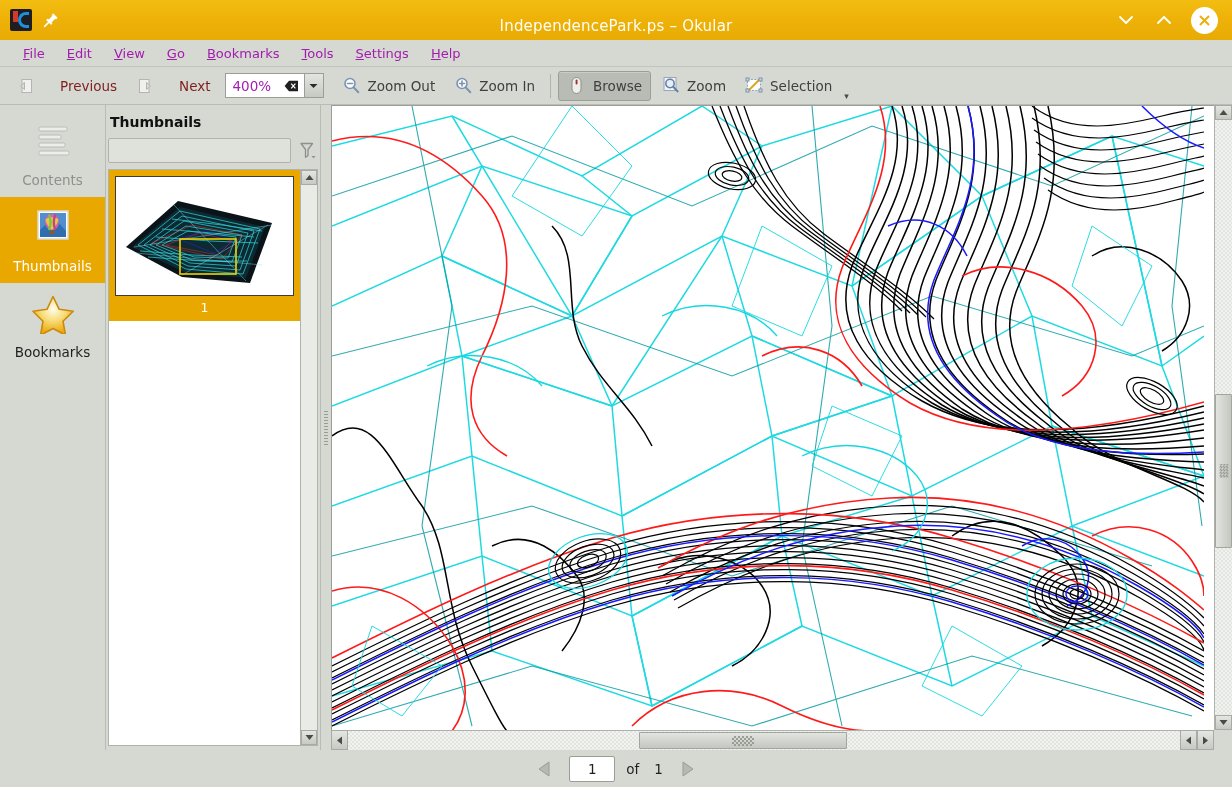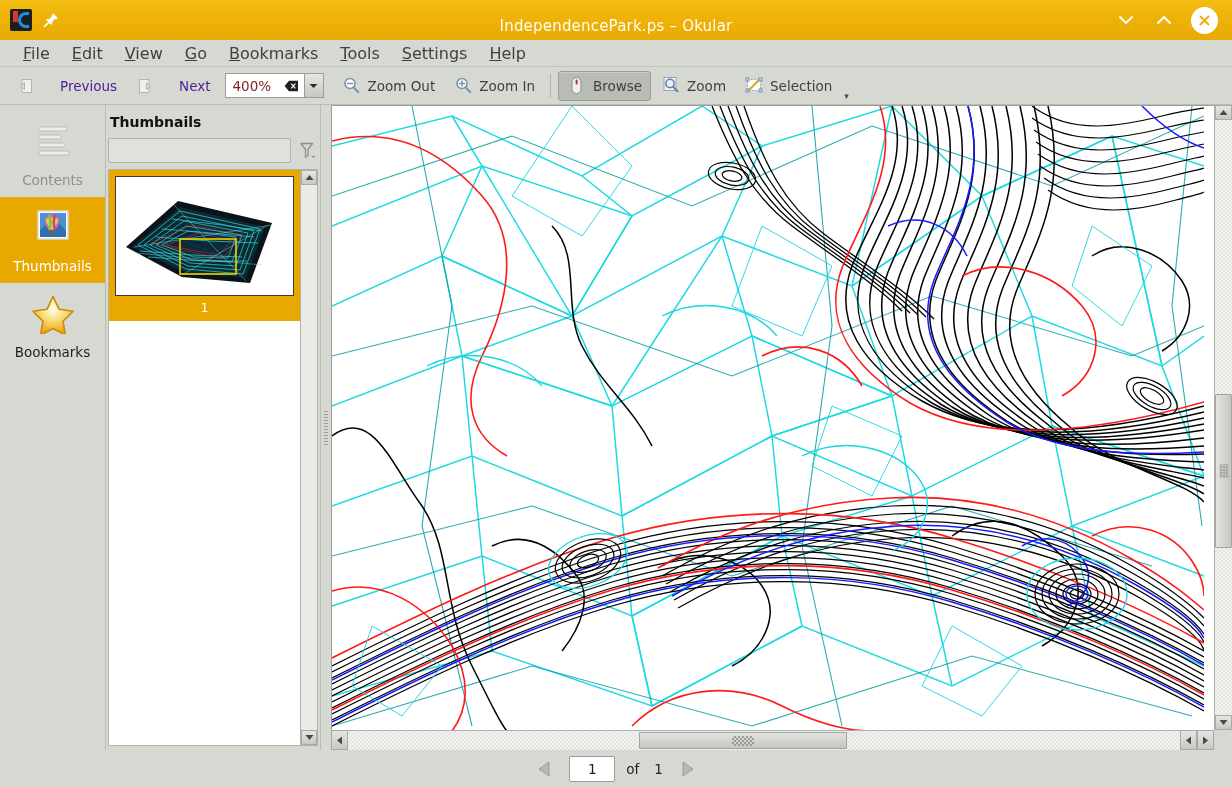--- a/index.html
+++ b/index.html
@@ -44,47 +44,47 @@
     width:27px; height:27px; border-radius:50%; background:#ffffff;
     display:flex; align-items:center; justify-content:center; cursor:pointer;
   }
 
   
   .menubar {
     height: 27px; flex:0 0 27px; background:#d6d9d2;
     display:flex; align-items:center; padding-left:12px;
     border-bottom:1px solid #c2c5bf;
   }
-  .menu-item { padding:3px 11px; color:#404040; font-size:16px; cursor:pointer; white-space:nowrap; }
+  .menu-item { padding:3px 11px; color:#a21caf; font-size:13px; cursor:pointer; white-space:nowrap; }
   .menu-item u { text-decoration:underline; }
 
   
   .toolbar {
     height: 38px; flex:0 0 38px; background:#d6d9d2;
     display:flex; align-items:center; padding-left:8px; gap:2px;
     border-bottom:1px solid #b9bcb5;
   }
   .tb-btn {
     display:flex; align-items:center; gap:6px; padding:4px 8px;
     border-radius:3px; cursor:pointer; font-size:13.5px; color:#404040; white-space:nowrap;
   }
-  .tb-btn.disabled { color:#4c1d95; cursor:default;gap:24px; }
+  .tb-btn.disabled { color:#7f1d1d; cursor:default;gap:24px; }
   .tb-btn.active {
     background:#b9bcb4; border:1px solid #9b9e96;
     box-shadow: inset 0 1px 0 #cbcec6;
   }
   .tb-ico { width:20px; height:20px; display:flex; align-items:center; justify-content:center; flex:0 0 20px; }
   .tb-ico svg { display:block; }
   .zoom-combo {
     display:flex; align-items:stretch; height:25px; margin:0 8px 0 4px;
     border:1px solid #9b9e96; background:#fff;
   }
   .zoom-field {
     width:78px; display:flex; align-items:center; justify-content:space-between;
-    padding:0 5px 0 7px; background:#fff; font-size:13.5px; color:#7f1d1d;
+    padding:0 5px 0 7px; background:#fff; font-size:13.5px; color:#a21caf;
   }
   .zc-clear { display:flex; align-items:center; }
   .zoom-arrow {
     width:19px; background:linear-gradient(to bottom,#e3e5e0,#c6c9c2);
     border-left:1px solid #9b9e96; display:flex; align-items:center; justify-content:center; cursor:pointer;
   }
   .sep-v { width:1px; height:24px; background:#b0b3ac; margin:0 5px; }
   .tb-overflow { font-size:9px; color:#4a4a4a; align-self:flex-end; margin-bottom:3px; margin-left:2px; cursor:pointer; }
 
   

